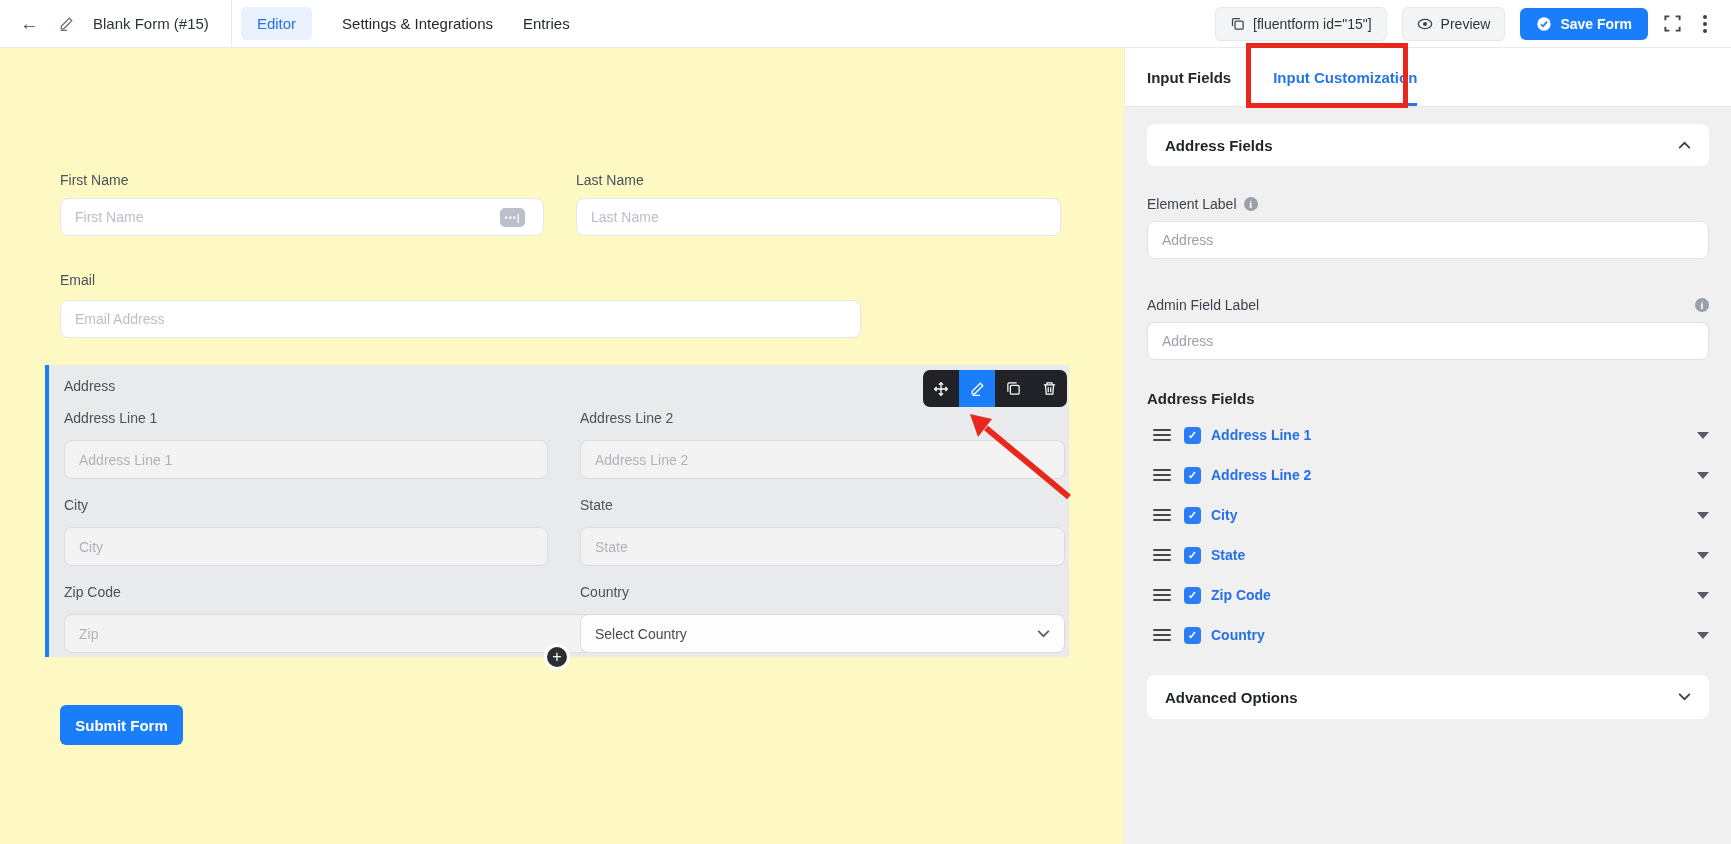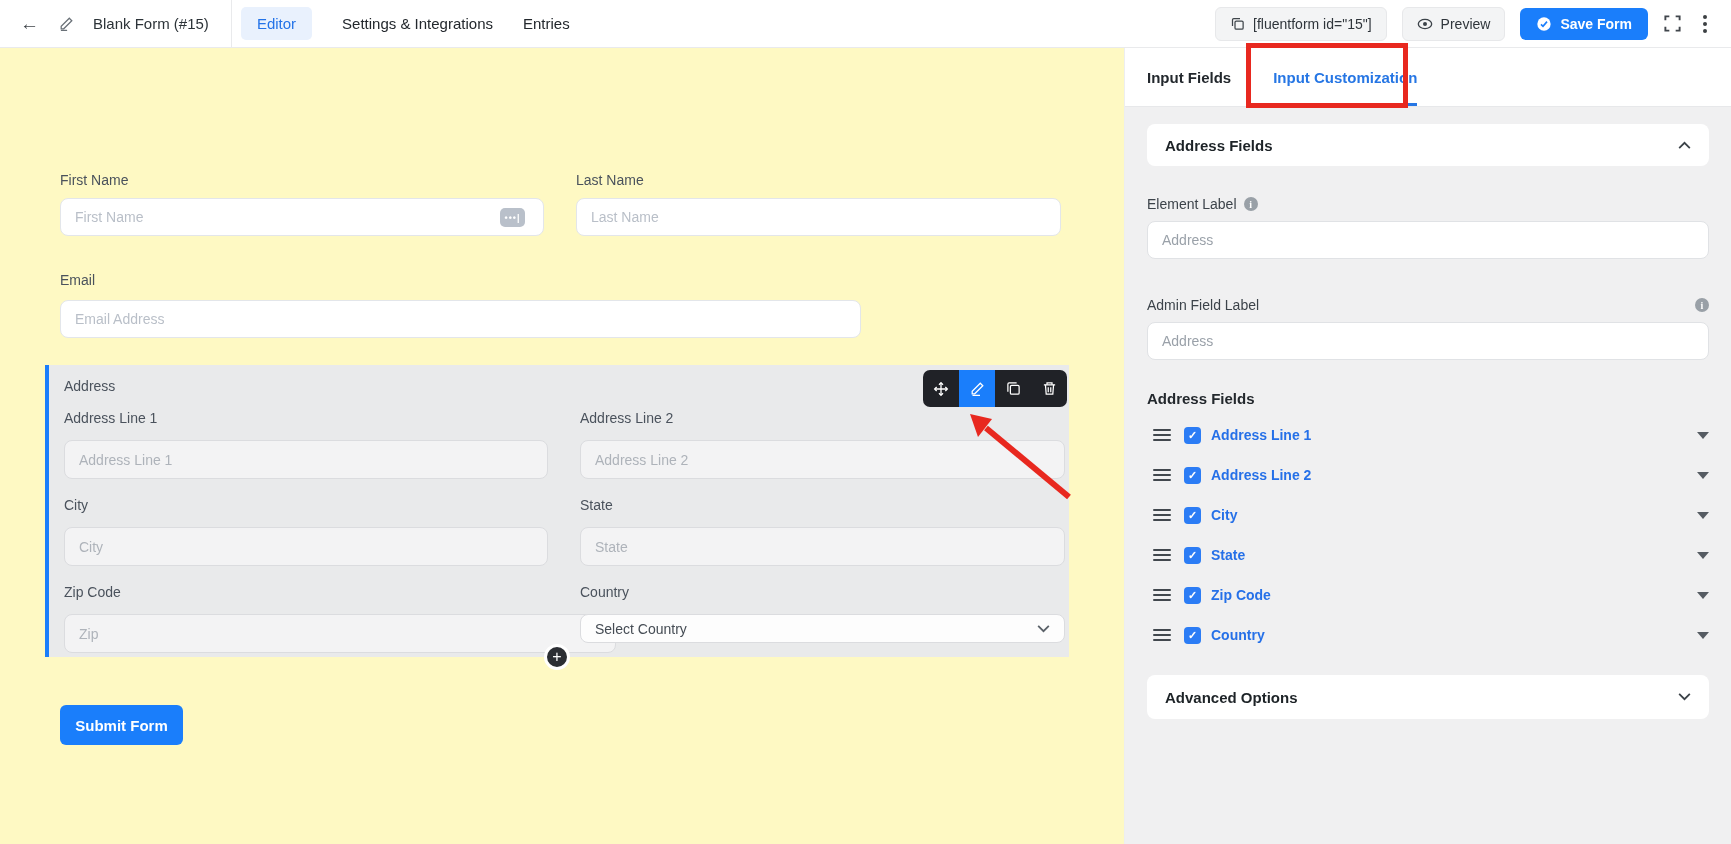--- a/index.html
+++ b/index.html
@@ -37,21 +37,21 @@
     border-radius:5px; color:#fff; font-size:9px; font-weight:bold; letter-spacing:1px;
     display:flex; align-items:center; justify-content:center; }
 
   
   .addr-box { position:absolute; left:45px; top:317px; width:1024px; height:292px;
     background:#e9eaeb; border-left:4px solid #1a7efb; }
   .addr-box .fld-label { color:#4a525c; }
   .addr-input { position:absolute; height:39px; border:1px solid #dbdcdf; border-radius:8px;
     background:#f3f3f4; font-size:14px; padding:0 14px; font-family:inherit; color:#3f454c; }
   .addr-input::placeholder { color:#aeb3ba; }
-  .select-box { position:absolute; height:29px; border:1px solid #dbdcdf; border-radius:8px;
+  .select-box { position:absolute; height:39px; border:1px solid #dbdcdf; border-radius:8px;
     background:#fdfdfd; display:flex; align-items:center; justify-content:space-between;
     padding:0 14px; font-size:14px; color:#454c54; cursor:pointer; }
 
   
   .el-toolbar { position:absolute; left:874px; top:5px; width:144px; height:37px;
     display:flex; border-radius:7px; overflow:hidden; z-index:3; }
   .el-toolbar .tbtn { width:36px; height:37px; background:#202227; display:flex;
     align-items:center; justify-content:center; cursor:pointer; }
   .el-toolbar .tbtn.active { background:#1a7efb; }
 

